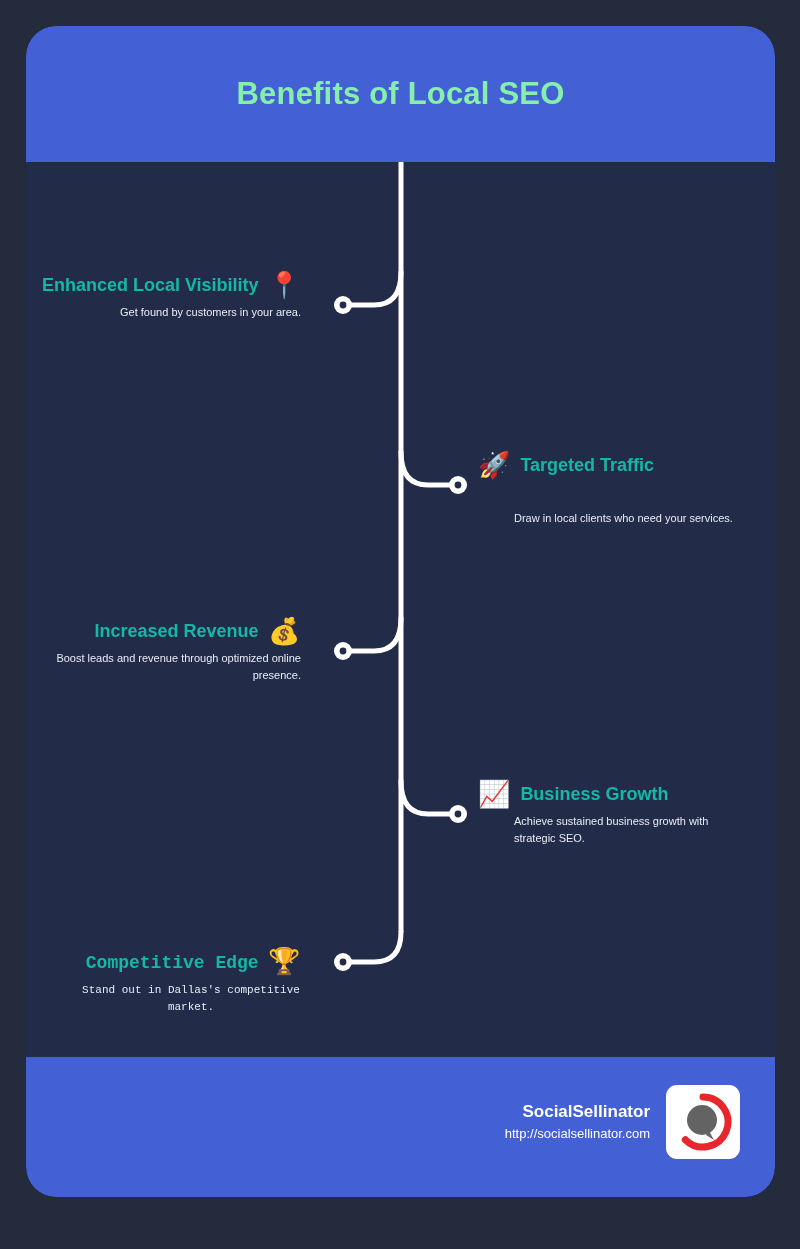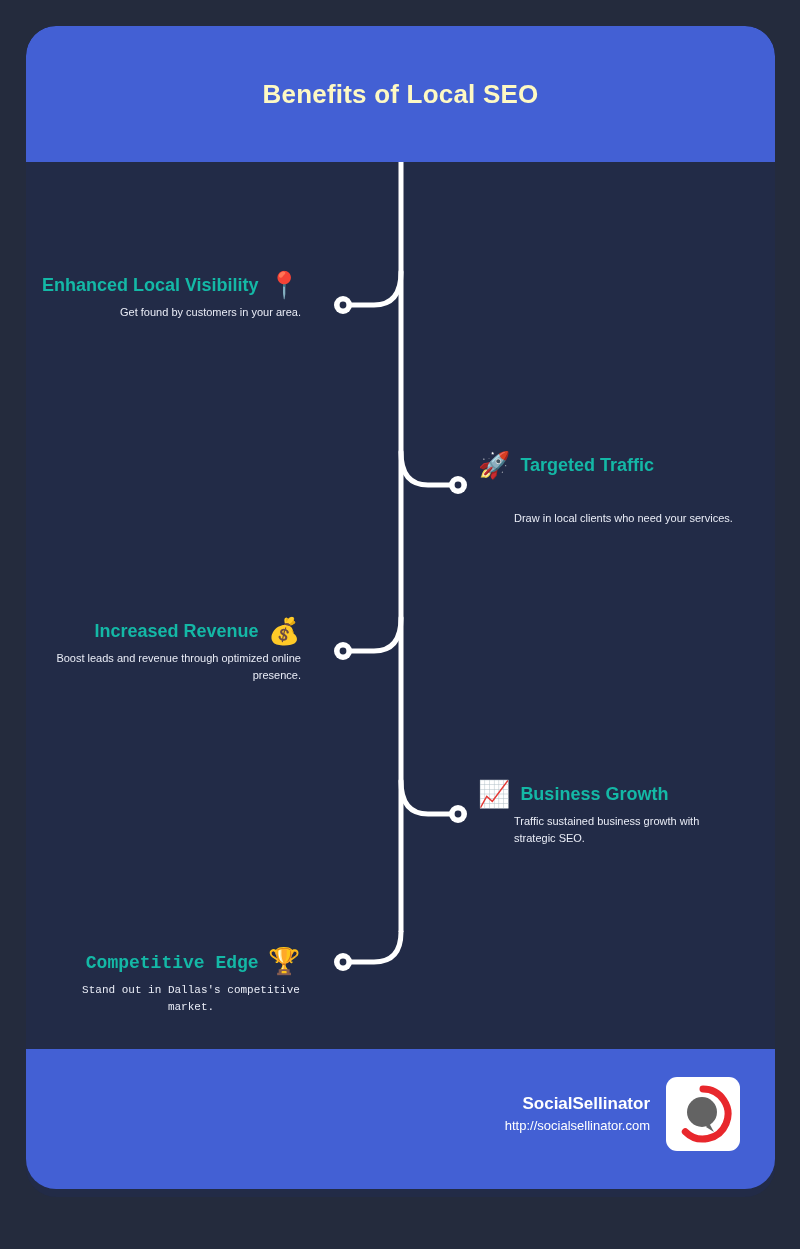--- a/index.html
+++ b/index.html
@@ -29,30 +29,30 @@
     top: 0;
     width: 749px;
     height: 136px;
     background: #4360d4;
     border-radius: 30px 30px 0 0;
     display: flex;
     align-items: center;
     justify-content: center;
   }
   .header-title {
-    color: #fef9c3;
-    font-size: 26px;
+    color: #86efac;
+    font-size: 31px;
     font-weight: bold;
     letter-spacing: 0.2px;
     text-align: center;
   }
   .footer-band {
     position: absolute;
     left: 0;
-    bottom: 8px;
+    bottom: 0;
     width: 749px;
     height: 140px;
     background: #4360d4;
     border-radius: 0 0 30px 30px;
   }
   .footer-inner {
     position: absolute;
     right: 35px;
     top: 28px;
     display: flex;
@@ -200,21 +200,21 @@
         <span class="item-emoji">💰</span>
       </div>
       <div class="item-desc">Boost leads and revenue through optimized online presence.</div>
     </div>
 
     <div class="item item-right" style="left: 452px; top: 619px; width: 255px;">
       <div class="item-head">
         <span class="item-emoji">📈</span>
         <span class="item-title">Business Growth</span>
       </div>
-      <div class="item-desc" style="margin-left: 36px;">Traffic sustained business growth with strategic SEO.</div>
+      <div class="item-desc" style="margin-left: 36px;">Achieve sustained business growth with strategic SEO.</div>
     </div>
 
     <div class="item item-left" style="left: 55px; top: 788px; width: 220px; font-family: Liberation Mono, monospace;">
       <div class="item-head">
         <span class="item-title">Competitive Edge</span>
         <span class="item-emoji">🏆</span>
       </div>
       <div class="item-desc desc-center">Stand out in Dallas's competitive market.</div>
     </div>
 

